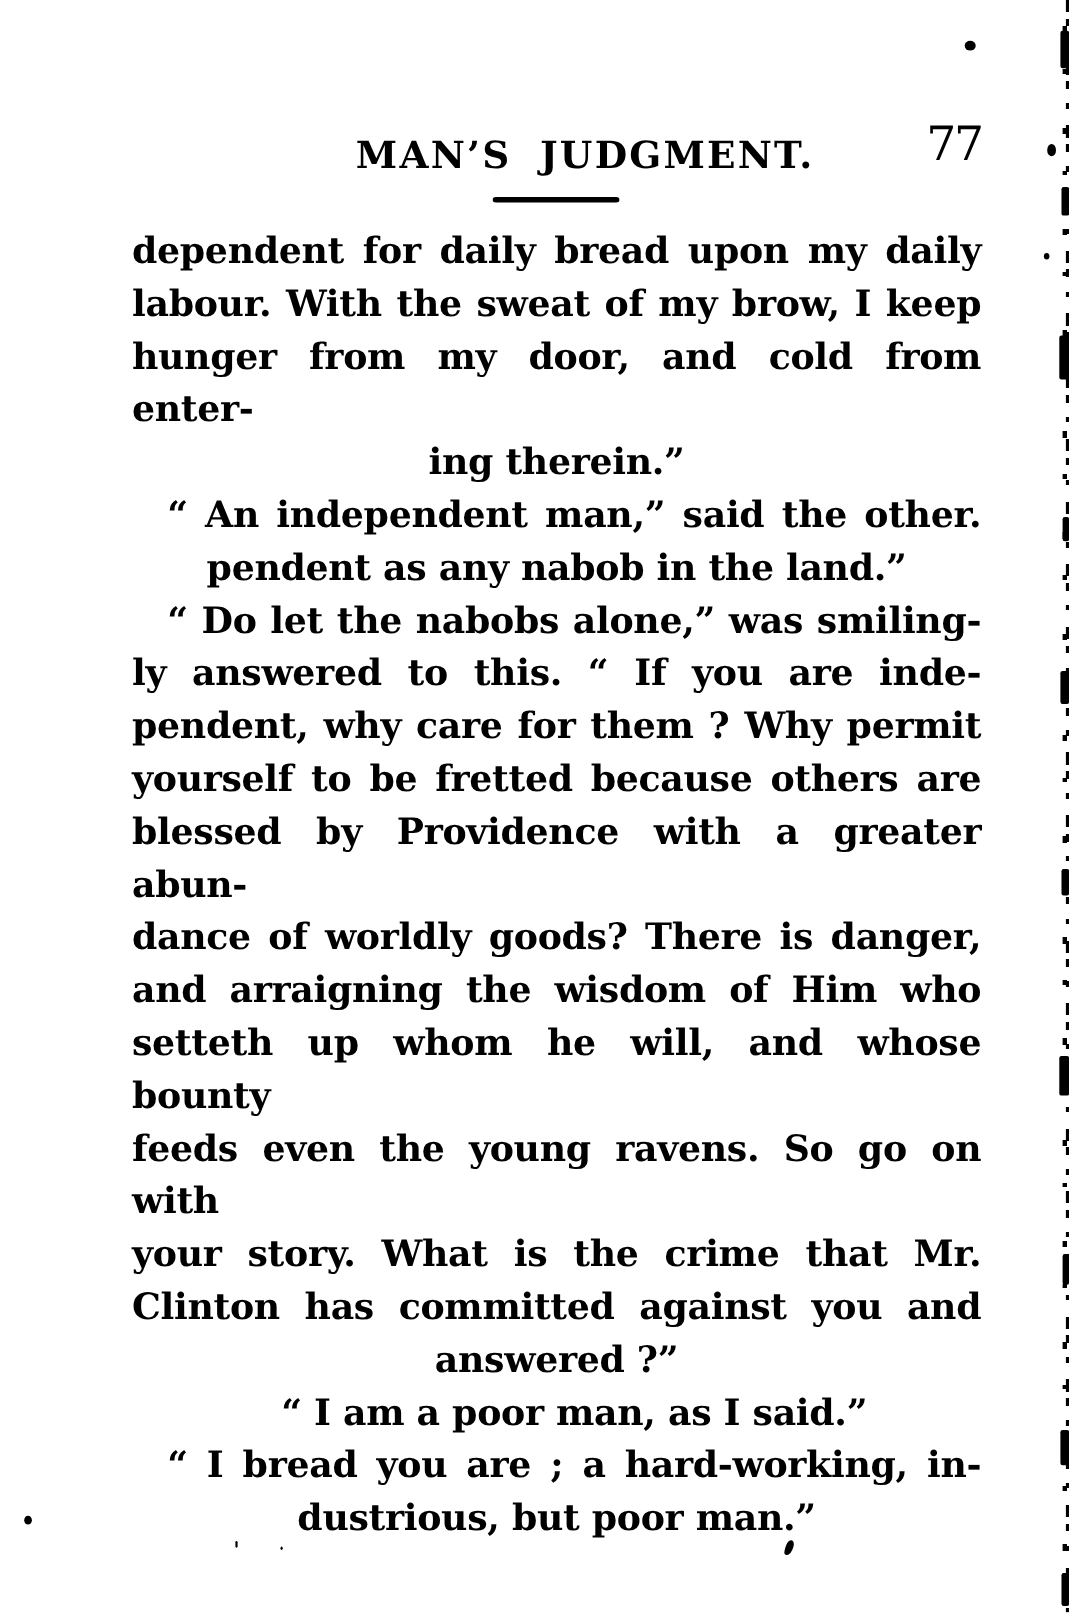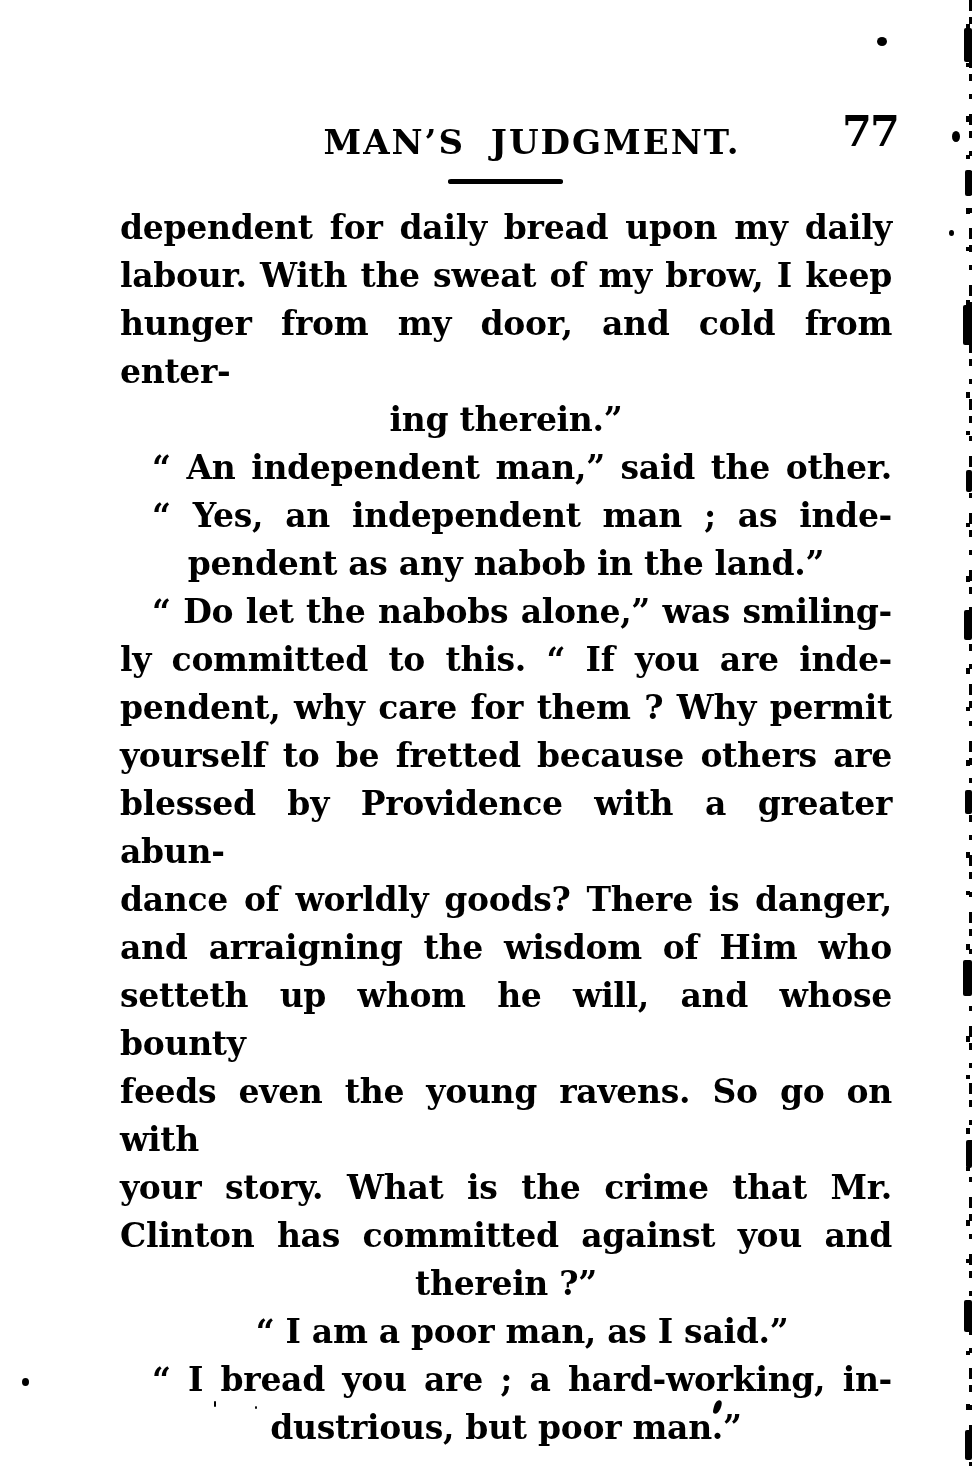--- a/index.html
+++ b/index.html
@@ -23,21 +23,21 @@
     font-weight: bold;
     letter-spacing: 2px;
     word-spacing: 12px;
     white-space: nowrap;
   }
   .page-number {
     position: absolute;
     top: 106px;
     left: 842px;
     font-size: 43px;
-    font-weight: bold;
+    font-weight: normal;
     letter-spacing: -2px;
   }
   .header-rule {
     position: absolute;
     top: 179px;
     left: 448px;
     width: 115px;
     height: 5px;
     background: #000;
     border-radius: 3px / 2px;
@@ -88,34 +88,33 @@
   <div class="page-number">77</div>
 
   <div class="header-rule"></div>
 
   <div class="textblock">
       <div class="line flush">dependent for daily bread upon my daily</div>
       <div class="line flush">labour. With the sweat of my brow, I keep</div>
       <div class="line flush">hunger from my door, and cold from enter-</div>
       <div class="line">ing therein.”</div>
       <div class="line flush indent">“ An independent man,” said the other.</div>
-      <div class="line flush indent">“ Yes, an independent man ; as inde-</div>
       <div class="line">pendent as any nabob in the land.”</div>
       <div class="line flush indent">“ Do let the nabobs alone,” was smiling-</div>
-      <div class="line flush">ly committed to this. “ If you are inde-</div>
+      <div class="line flush">ly answered to this. “ If you are inde-</div>
       <div class="line flush">pendent, why care for them ? Why permit</div>
       <div class="line flush">yourself to be fretted because others are</div>
       <div class="line flush">blessed by Providence with a greater abun-</div>
       <div class="line flush">dance of worldly goods? There is danger,</div>
       <div class="line flush">and arraigning the wisdom of Him who</div>
       <div class="line flush">setteth up whom he will, and whose bounty</div>
       <div class="line flush">feeds even the young ravens. So go on with</div>
       <div class="line flush">your story. What is the crime that Mr.</div>
       <div class="line flush">Clinton has committed against you and</div>
-      <div class="line">therein ?”</div>
+      <div class="line">answered ?”</div>
       <div class="line indent">“ I am a poor man, as I said.”</div>
       <div class="line flush indent">“ I bread you are ; a hard-working, in-</div>
       <div class="line">dustrious, but poor man.”</div>
     </div>
 
   <div class="speck" style="left:877px; top:37px; width:10px; height:9px;"></div>
   <div class="speck" style="left:952px; top:131px; width:8px; height:11px;"></div>
   <div class="speck" style="left:949px; top:230px; width:5px; height:6px;"></div>
   <div class="speck" style="left:22px; top:1378px; width:7px; height:8px;"></div>
   <div class="speck" style="left:214px; top:1401px; width:2px; height:6px; border-radius:1px;"></div>

